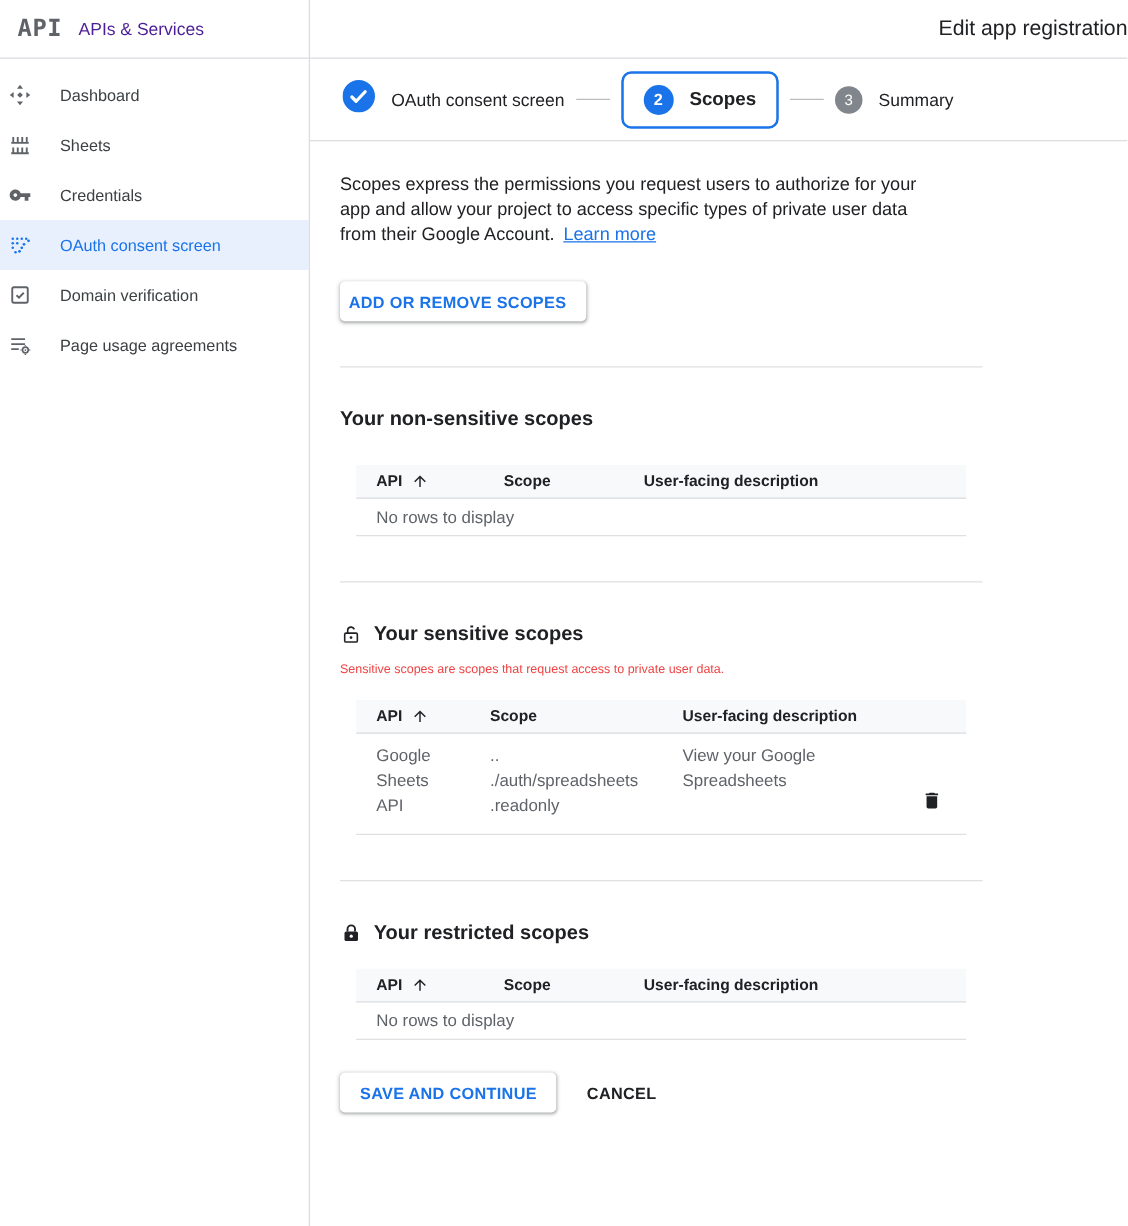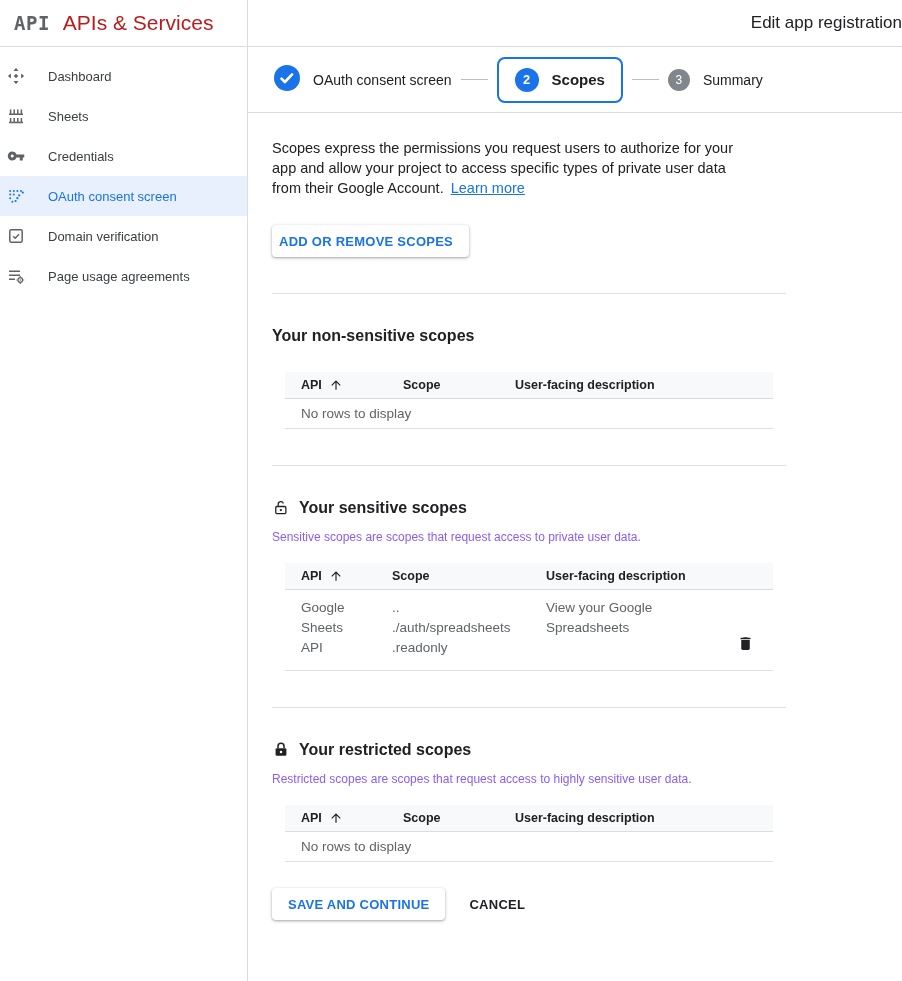--- a/index.html
+++ b/index.html
@@ -15,21 +15,21 @@
   
   .sidebar { width: 248px; flex-shrink: 0; border-right: 1px solid #dadce0; }
   .sidebar-header {
     height: 47px; border-bottom: 1px solid #dadce0;
     display: flex; align-items: center; padding-left: 14px; gap: 13px;
   }
   .logo {
     font-family: "DejaVu Sans Mono", monospace;
     font-weight: bold; font-size: 19px; color: #5f6368; letter-spacing: 0.5px;
   }
-  .sidebar-title { font-size: 21px; color: #b91c1c; }
+  .sidebar-title { font-size: 14px; color: #4c1d95; }
   .nav { padding-top: 9px; }
   .nav-item {
     height: 40px; display: flex; align-items: center;
     padding-left: 7px; gap: 23px;
     font-size: 13px; color: #3c4043; cursor: pointer;
   }
   .nav-item .nicon { width: 18px; height: 18px; color: #5f6368; flex-shrink: 0; }
   .nav-item.selected { background: #e8f0fe; color: #1a73e8; }
   .nav-item.selected .nicon { color: #1a73e8; }
 
@@ -75,21 +75,21 @@
   }
   .add-btn { margin-top: 27px; padding-left: 7px; }
 
   .divider { border: none; border-top: 1px solid #e0e0e0; width: 514px; margin-top: 36px; }
 
   .section-title {
     margin-top: 33px; font-size: 16px; font-weight: bold;
     display: flex; align-items: center; gap: 9px;
   }
   .section-title .licon { width: 18px; height: 18px; color: #202124; }
-  .section-desc { margin-top: 13px; font-size: 12px; color: #8b5cf6; }
+  .section-desc { margin-top: 13px; font-size: 10px; color: #ef4444; }
 
   .scopes-table { width: 488px; margin-left: 13px; font-size: 13.5px; }
   .scopes-table.after-title { margin-top: 27px; }
   .scopes-table.after-desc { margin-top: 19px; }
   .t-head {
     display: grid; grid-template-columns: var(--cols);
     background: #f8f9fa; border-bottom: 1px solid #dadce0;
     height: 27px; align-items: center;
     font-weight: bold; font-size: 12.5px; color: #202124;
   }
@@ -329,21 +329,20 @@
       <h2 class="section-title">
         <span class="licon">
           <svg viewBox="0 0 24 24" width="18" height="18">
             <rect x="4.8" y="9.5" width="14.4" height="10.3" rx="1.8" fill="currentColor"></rect>
             <path d="M8 9.5V7a4 4 0 0 1 8 0v2.5" fill="none" stroke="currentColor" stroke-width="2"></path>
             <circle cx="12" cy="14.6" r="1.7" fill="#fff"></circle>
           </svg>
         </span>
         <span>Your restricted scopes</span>
       </h2>
-      <p class="section-desc">Restricted scopes are scopes that request access to highly sensitive user data.</p>
 
       <div class="scopes-table cols-a after-desc">
         <div class="t-head">
           <div class="sort-cell">
             <span>API</span>
             <svg viewBox="0 0 24 24" width="14" height="14" fill="#202124">
                 <path d="M4 12l1.41 1.41L11 7.83V20h2V7.83l5.59 5.58L20 12l-8-8z"></path>
               </svg>
           </div>
           <div>

